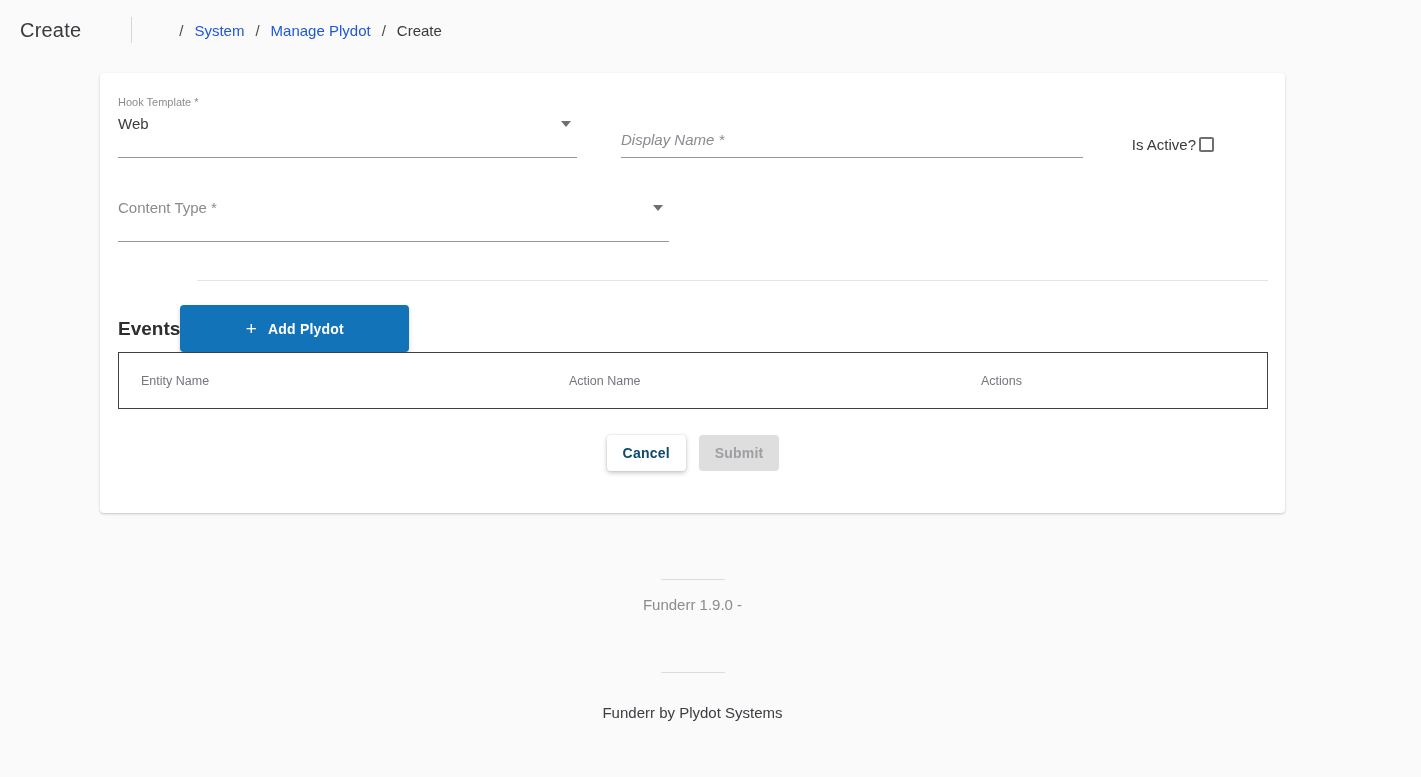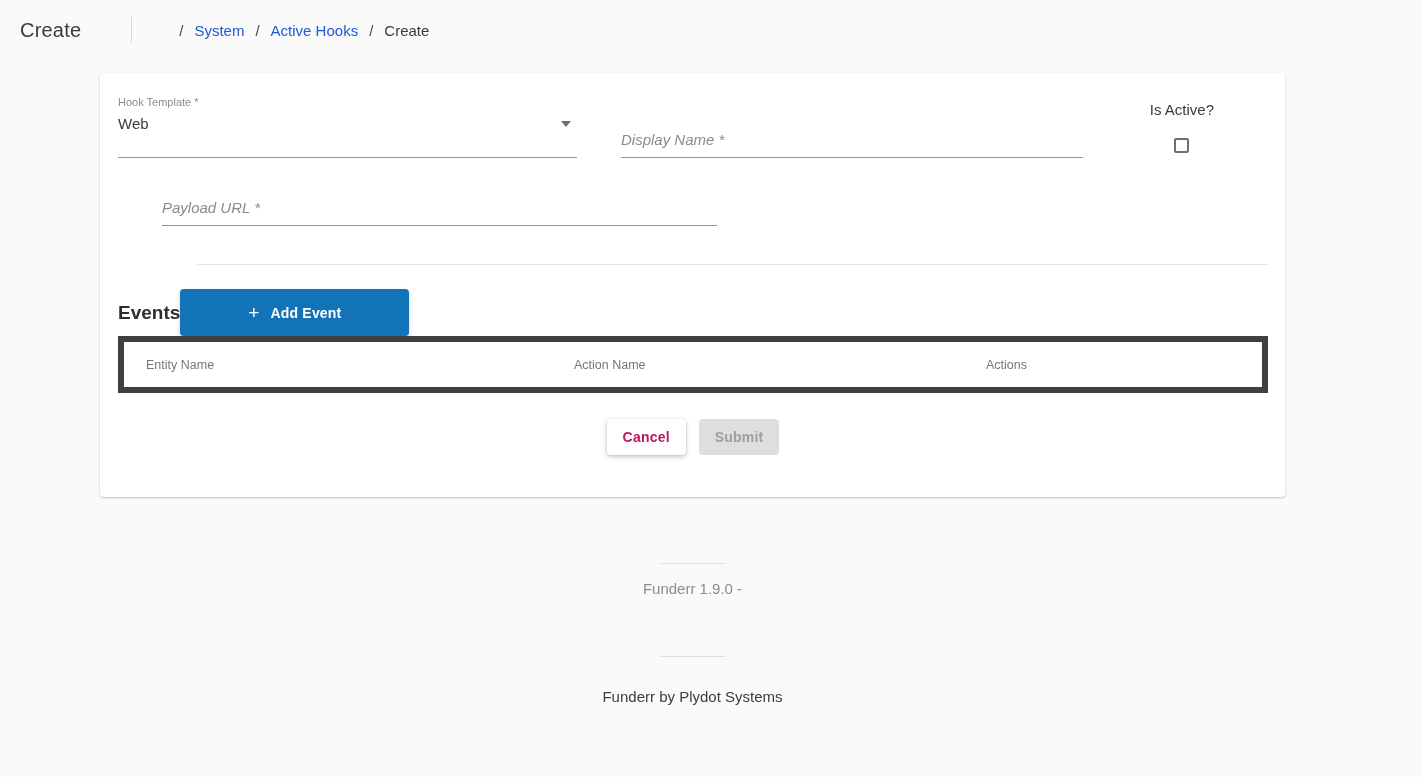--- a/index.html
+++ b/index.html
@@ -59,23 +59,22 @@
   }
   .text-input::placeholder { color: #8a8a90; opacity: 1; }
 
   .w-hook { width: 459px; }
   .w-display { width: 462px; margin-left: 44px; }
   .w-content { width: 551px; }
   .w-payload { width: 555px; margin-left: 44px; }
 
   .is-active-group {
     margin-left: auto; margin-right: 54px;
-    display: flex; align-items: center; gap: 20px;
+    display: flex; align-items: center; gap: 3px;
     padding-bottom: 5px;
-    flex-direction: column;
   }
   .is-active-label { font-size: 15px; color: #3a3a3f; }
   .checkbox-box {
     width: 15px; height: 15px;
     border: 2px solid #6f6f6f; border-radius: 2px;
     background: #fff; cursor: pointer; display: inline-block;
   }
 
   .section-divider { border: 0; border-top: 1px solid #e4e4e4; margin: 38px 0 0 79px; }
 
@@ -88,58 +87,58 @@
     border: none; border-radius: 4px;
     font-size: 14px; font-weight: 600; font-family: inherit;
     letter-spacing: 0.2px;
     display: flex; align-items: center; justify-content: center; gap: 11px;
     box-shadow: 0 2px 4px rgba(0,0,0,0.18);
     cursor: pointer;
   }
   .plus-glyph { font-size: 19px; font-weight: 400; line-height: 1; }
 
   .events-table {
-    border: 6px solid #404040; background: #fff;
+    border: 1px solid #404040; background: #fff;
     height: 57px; position: relative; margin-top: 0px;
   }
   .th { position: absolute; top: 50%; transform: translateY(-50%); font-size: 12.5px; color: #75757d; }
   .th1 { left: 22px; }
   .th2 { left: 450px; }
   .th3 { left: 862px; }
 
   
   .form-actions { display: flex; justify-content: center; gap: 13px; margin-top: 26px; }
   .btn {
     min-width: 76px; height: 36px; padding: 0 16px;
     border-radius: 4px; border: none;
     font-size: 14px; font-weight: 600; font-family: inherit;
     letter-spacing: 0.2px; cursor: pointer;
   }
-  .btn-cancel { background: #ffffff; color: #be185d; box-shadow: 0 2px 5px rgba(0,0,0,0.22), 0 0 2px rgba(0,0,0,0.12); }
+  .btn-cancel { background: #ffffff; color: #0c4a6e; box-shadow: 0 2px 5px rgba(0,0,0,0.22), 0 0 2px rgba(0,0,0,0.12); }
   .btn-submit { background: #dedede; color: #9e9ea3; cursor: default; }
 
   
   .footer { text-align: center; }
   .footer-sep { width: 64px; border: 0; border-top: 1px solid #dcdcdc; margin: 0 auto; }
   .sep-1 { margin-top: 66px; }
   .sep-2 { margin-top: 59px; }
   .version-text { font-size: 15px; color: #8b8b90; margin-top: 16px; }
   .credit-text { font-size: 15px; color: #3d3d42; margin-top: 31px; }
 </style>
 </head>
 <body>
 
 <header class="topbar">
   <span class="page-title">Create</span>
   <span class="vdiv"></span>
   <nav class="breadcrumb">
     <span class="crumb-sep">/</span>
     <a class="crumb-link">System</a>
     <span class="crumb-sep">/</span>
-    <a class="crumb-link">Active Hooks</a>
+    <a class="crumb-link">Manage Plydot</a>
     <span class="crumb-sep">/</span>
     <span class="crumb-current">Create</span>
   </nav>
 </header>
 
 <main class="content">
   <section class="card">
 
     <div class="form-row">
       <div class="field w-hook">
@@ -154,33 +153,36 @@
         <input class="text-input" type="text" placeholder="Display Name *" style="">
       </div>
 
       <div class="is-active-group">
         <span class="is-active-label">Is Active?</span>
         <span class="checkbox-box"></span>
       </div>
     </div>
 
     <div class="form-row row2">
-
-      <div class="field w-payload">
-        <input class="text-input" type="text" placeholder="Payload URL *" style="">
-      </div>
+      <div class="field w-content">
+        <div class="fcontrol">
+          <span class="fplaceholder">Content Type *</span>
+          <span class="arrow-down"></span>
+        </div>
+      </div>
+
     </div>
 
     <hr class="section-divider">
 
     <div class="events-header">
       <h2 class="events-title" style="margin:0">Events</h2>
       <button class="add-event-btn">
         <span class="plus-glyph">+</span>
-        <span>Add Event</span>
+        <span>Add Plydot</span>
       </button>
     </div>
 
     <div class="events-table">
       <span class="th th1">Entity Name</span>
       <span class="th th2">Action Name</span>
       <span class="th th3">Actions</span>
     </div>
 
     <div class="form-actions">

